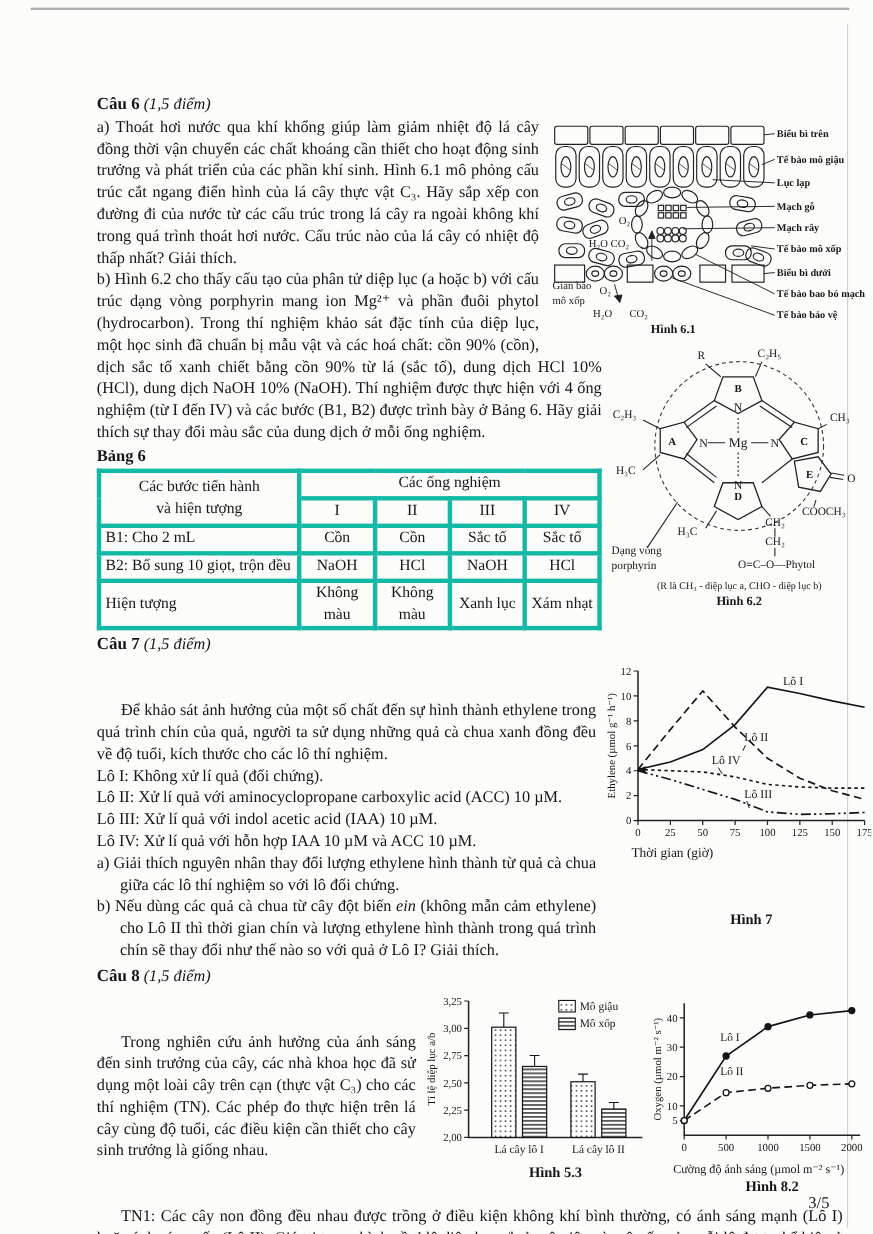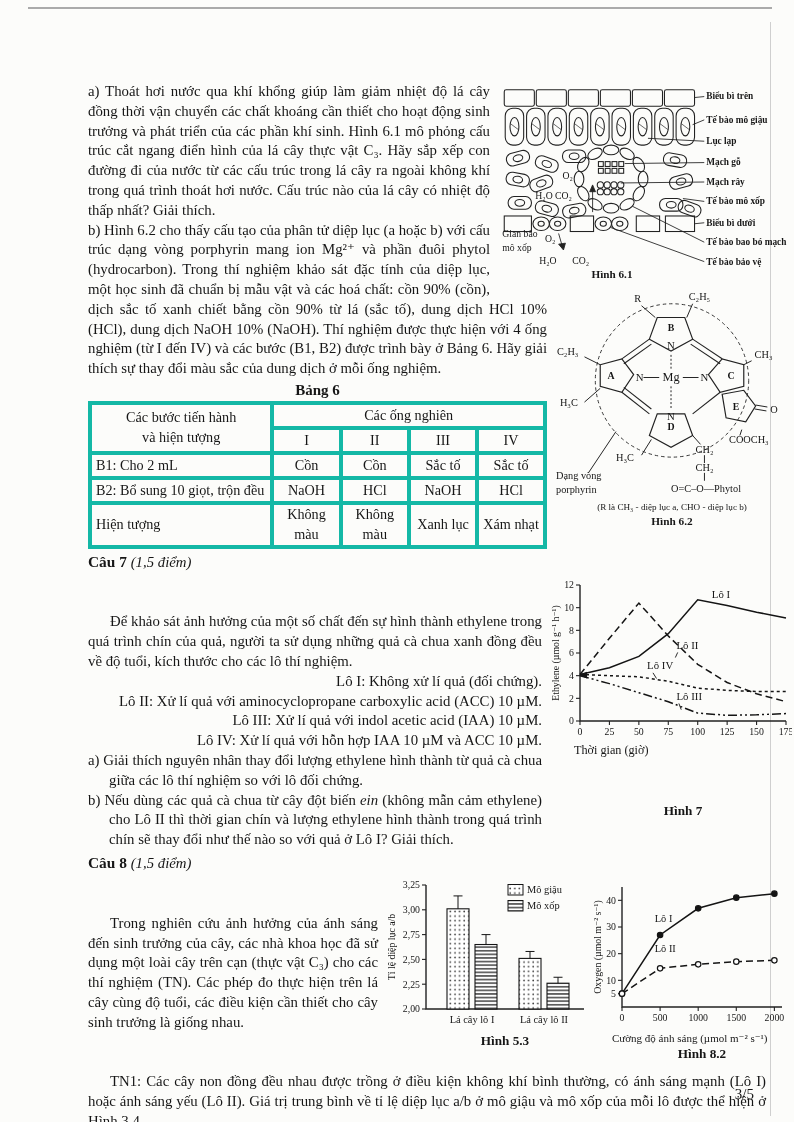--- a/index.html
+++ b/index.html
@@ -6,52 +6,53 @@
   body{width:794px;height:1122px;position:relative;background:#fcfcfa;
        font-family:"Liberation Serif","DejaVu Serif",serif;color:#161616;overflow:hidden;}
   .scan-top{position:absolute;left:28px;top:7px;width:744px;height:2px;background:#8f8f8f;opacity:.75;}
   .scan-right{position:absolute;right:23px;top:22px;bottom:6px;width:1px;background:#cfcfcf;}
   .content{position:absolute;left:88px;top:82px;width:678px;font-size:14.8px;line-height:19.8px;text-align:justify;}
   p{margin:0;}
   .h6{margin:3px 0 1px;text-align:left;}
   .h6 .hb{font-weight:bold;font-size:15.4px;}
   .pts{font-style:italic;}
   .ind{text-indent:22px;margin-top:40px;}
-  .lo{text-align:right;}
+  .lo{text-align:left;}
   .hang{padding-left:21px;text-indent:-21px;}
   .em{font-style:italic;}
   
   .figwrap{position:relative;}
   .fig61wrap{float:right;width:296px;margin:0 -28px 4px 8px;}
   .fig62wrap{float:right;clear:right;width:238px;margin:0 -27px 2px 8px;}
   .fig7wrap{float:right;clear:right;width:242px;margin:2px -26px 2px 8px;}
   .fig82wrap{float:right;width:200px;margin:2px -26px 2px 0;}
   .fig81wrap{float:right;width:206px;margin:2px 2px 2px 6px;}
   .figcap{text-align:center;font-weight:bold;font-size:13.2px;line-height:16px;}
   .xlab{text-align:left;font-size:12.2px;line-height:15px;}
   svg{display:block;}
   svg text{font-family:"Liberation Serif","DejaVu Serif",serif;fill:#161616;}
   
   .tablewrap{width:464px;margin-top:2px;}
-  .btitle{text-align:center;font-weight:bold;width:464px;margin:1px 0 2px;font-size:15px;line-height:18px;}
+  .btitle{font-weight:bold;width:464px;margin:1px 0 2px;font-size:15px;line-height:18px;}
   table.b6{border-collapse:collapse;font-size:14.2px;border:1.6px solid #111;}
   table.b6 td,table.b6 th{border:4px solid #14b8a6;padding:0 4px;height:21px;font-weight:normal;}
   table.b6 .c{text-align:center;}
   table.b6 .rh{text-align:left;}
   .pageno{position:absolute;right:40px;top:1086px;font-size:15px;}
 </style>
 </head>
 <body>
 
 <div class="scan-top"></div>
 <div class="scan-right"></div>
 
 <div class="content">
 
   <div>
+    <p class="h6"><span class="hb">Câu 6</span> <span class="pts">(1,5 điểm)</span></p>
 
     <div class="figwrap fig61wrap">
       <div id="fig61svg">
           <svg width="296" height="200" viewBox="0 0 296 206">
             <g stroke-width="1.1">
               <rect x="2" y="8" width="31" height="17" rx="2" stroke="#222" fill="none"></rect>
               <rect x="35" y="8" width="31" height="17" rx="2" stroke="#222" fill="none"></rect>
               <rect x="68" y="8" width="31" height="17" rx="2" stroke="#222" fill="none"></rect>
               <rect x="101" y="8" width="31" height="17" rx="2" stroke="#222" fill="none"></rect>
               <rect x="134" y="8" width="31" height="17" rx="2" stroke="#222" fill="none"></rect>
@@ -283,21 +284,21 @@
             <col style="width:69px">
             <col style="width:69px">
             <col style="width:69px">
           </colgroup>
         <thead>
           <tr>
             <th rowspan="2" class="c">
               <div>Các bước tiến hành</div>
               <div>và hiện tượng</div>
             </th>
-            <th colspan="4" class="c">Các ống nghiên</th>
+            <th colspan="4" class="c">Các ống nghiệm</th>
           </tr>
           <tr id="b6tubes">
               <th class="c">I</th>
               <th class="c">II</th>
               <th class="c">III</th>
               <th class="c">IV</th>
             </tr>
         </thead>
         <tbody id="b6body">
             <tr>

